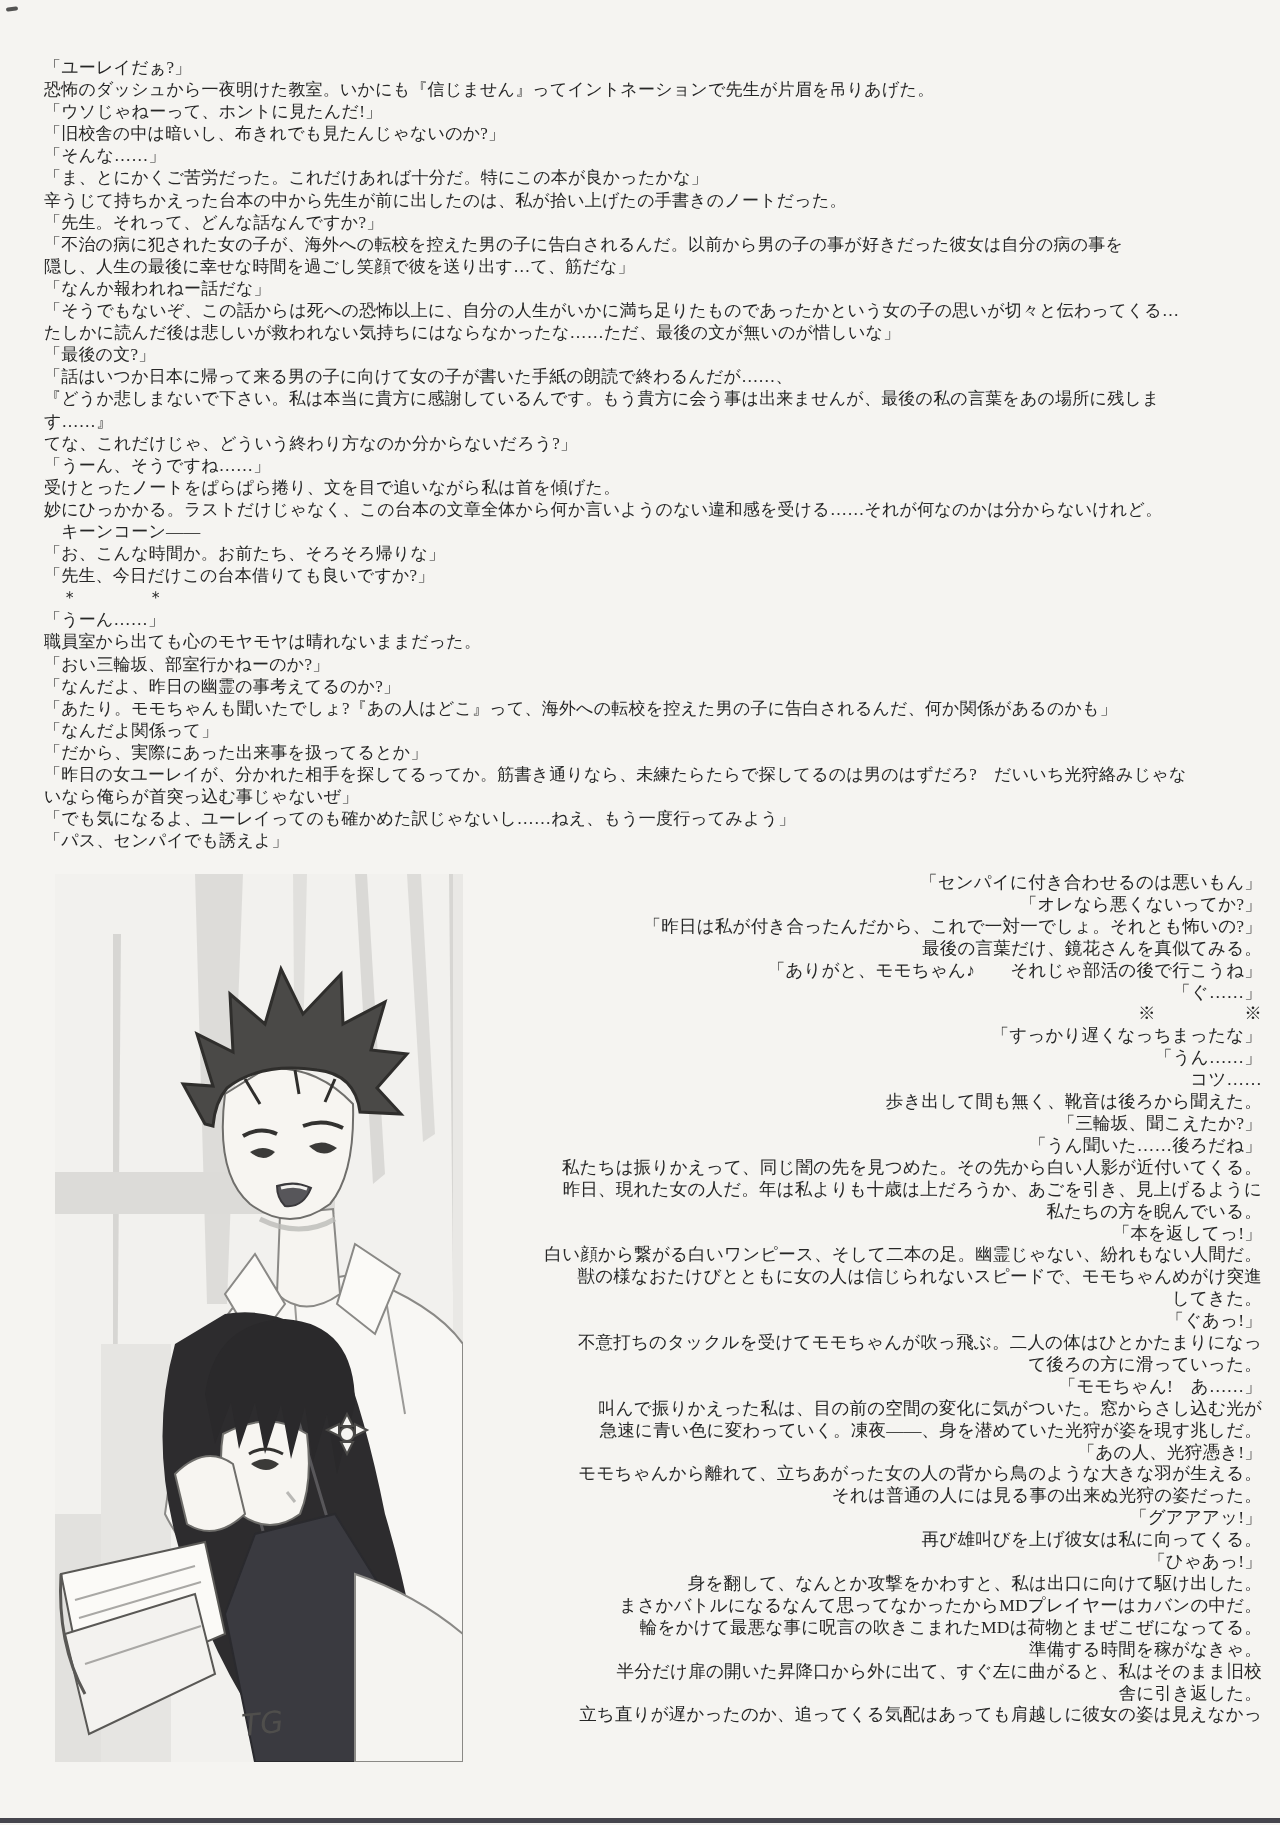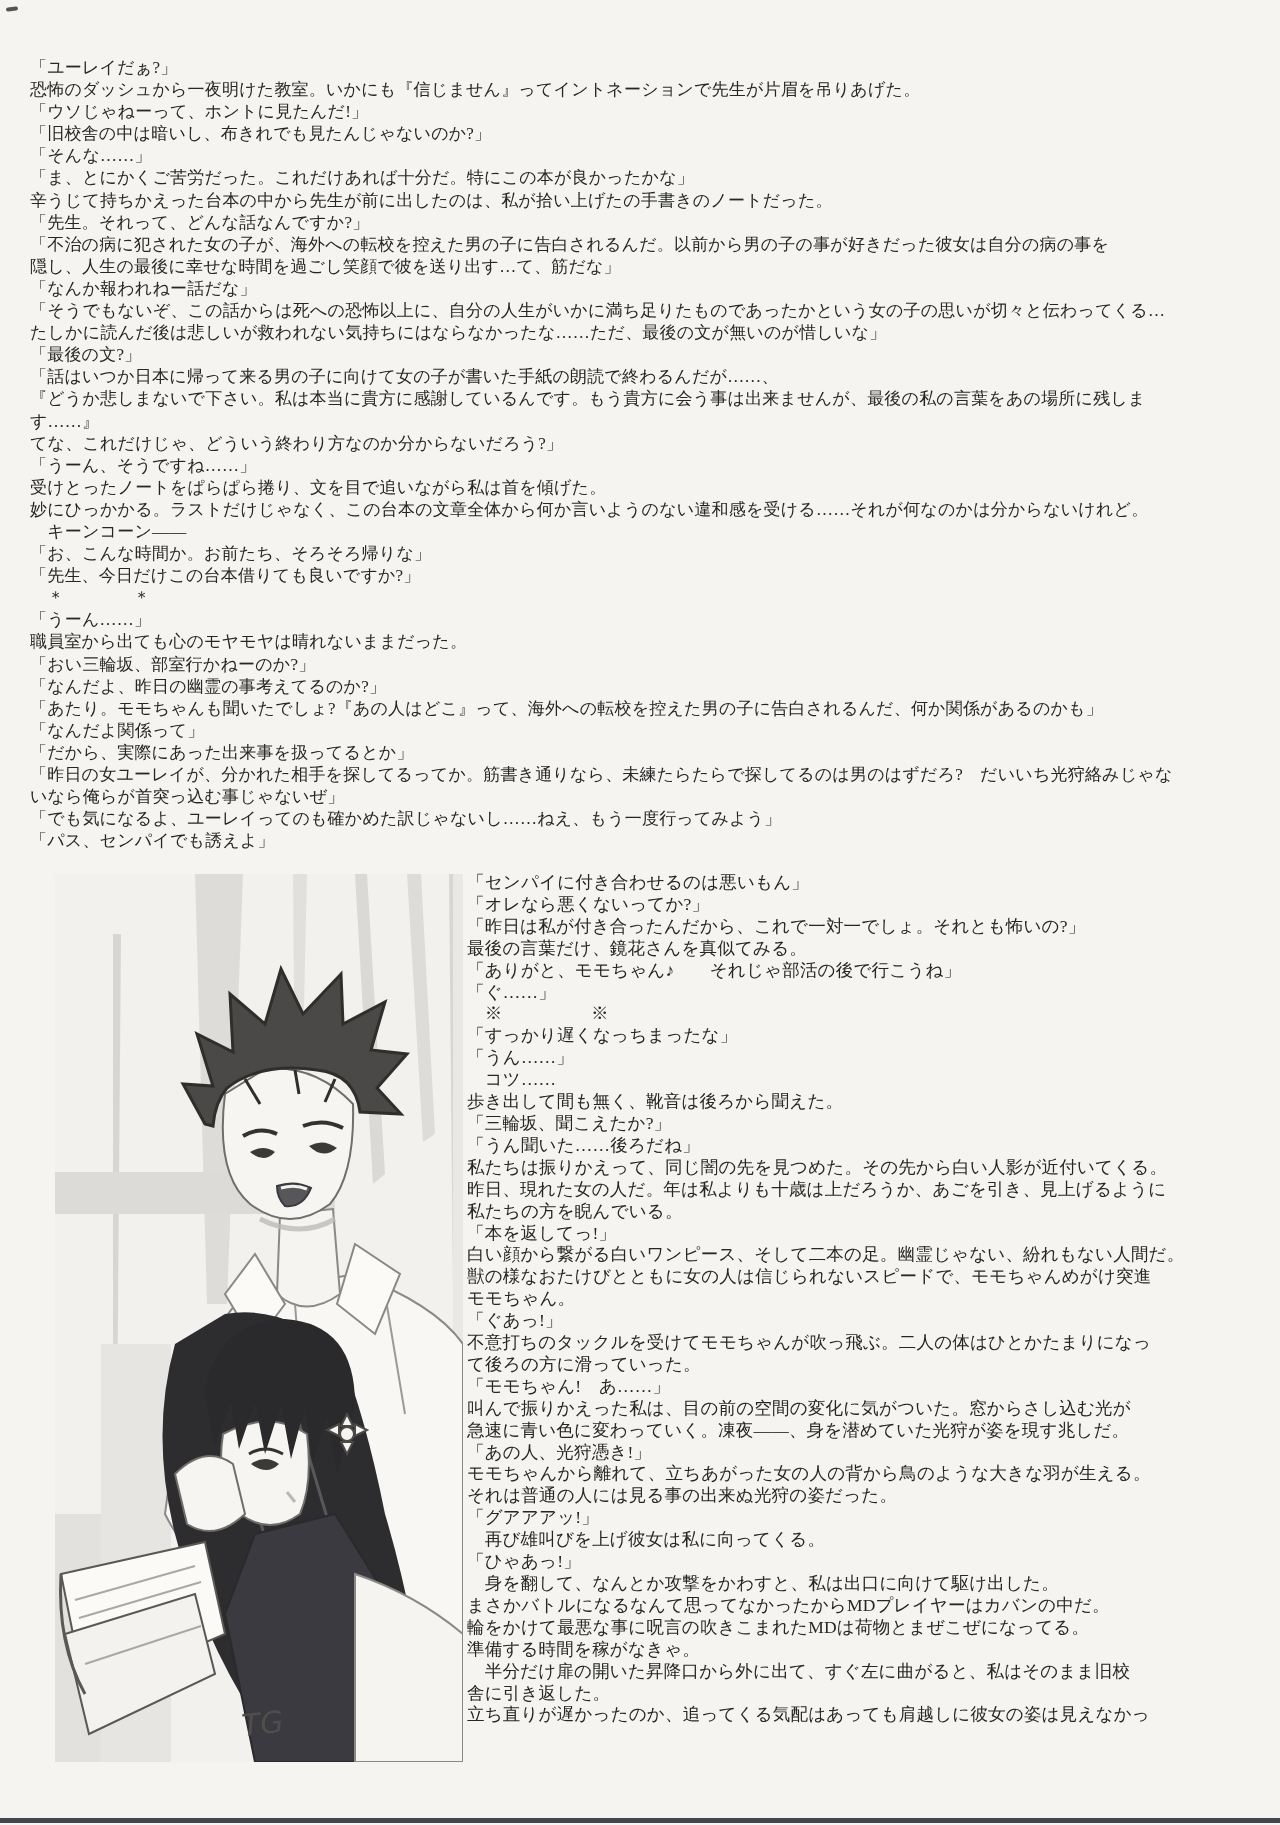--- a/index.html
+++ b/index.html
@@ -9,26 +9,26 @@
     background:#f5f4f1;
     overflow:hidden;
     font-family:"Liberation Serif","DejaVu Serif",serif;
     color:#262626;
   }
   .speck{
     position:absolute;left:6px;top:7px;width:12px;height:4px;
     background:#2a2a2a;transform:rotate(-8deg);border-radius:2px;opacity:.8;
   }
   .main-text{
-    position:absolute;left:30px;top:57px;width:1210px;
+    position:absolute;left:44px;top:57px;width:1210px;
     font-size:17px;line-height:22.1px;letter-spacing:0.2px;
   }
   .col-text{
     position:absolute;left:467px;top:872px;width:795px;
-    font-size:17.5px;line-height:21.9px;letter-spacing:0.2px;
+    font-size:17.5px;line-height:21.9px;letter-spacing:0.2px;text-align:right;
   }
   .line{white-space:pre;height:auto;}
   .illustration{
     position:absolute;left:55px;top:874px;width:408px;height:888px;
     display:block;
   }
   .footer-bar{
     position:absolute;left:0;top:1818px;width:1280px;height:5px;
     background:#45454d;
   }
@@ -169,21 +169,21 @@
       <div class="line">　コツ……</div>
       <div class="line">歩き出して間も無く、靴音は後ろから聞えた。</div>
       <div class="line">「三輪坂、聞こえたか?」</div>
       <div class="line">「うん聞いた……後ろだね」</div>
       <div class="line">私たちは振りかえって、同じ闇の先を見つめた。その先から白い人影が近付いてくる。</div>
       <div class="line">昨日、現れた女の人だ。年は私よりも十歳は上だろうか、あごを引き、見上げるように</div>
       <div class="line">私たちの方を睨んでいる。</div>
       <div class="line">「本を返してっ!」</div>
       <div class="line">白い顔から繋がる白いワンピース、そして二本の足。幽霊じゃない、紛れもない人間だ。</div>
       <div class="line">獣の様なおたけびとともに女の人は信じられないスピードで、モモちゃんめがけ突進</div>
-      <div class="line">モモちゃん。</div>
+      <div class="line">してきた。</div>
       <div class="line">「ぐあっ!」</div>
       <div class="line">不意打ちのタックルを受けてモモちゃんが吹っ飛ぶ。二人の体はひとかたまりになっ</div>
       <div class="line">て後ろの方に滑っていった。</div>
       <div class="line">「モモちゃん!　あ……」</div>
       <div class="line">叫んで振りかえった私は、目の前の空間の変化に気がついた。窓からさし込む光が</div>
       <div class="line">急速に青い色に変わっていく。凍夜――、身を潜めていた光狩が姿を現す兆しだ。</div>
       <div class="line">「あの人、光狩憑き!」</div>
       <div class="line">モモちゃんから離れて、立ちあがった女の人の背から鳥のような大きな羽が生える。</div>
       <div class="line">それは普通の人には見る事の出来ぬ光狩の姿だった。</div>
       <div class="line">「グアアアッ!」</div>

